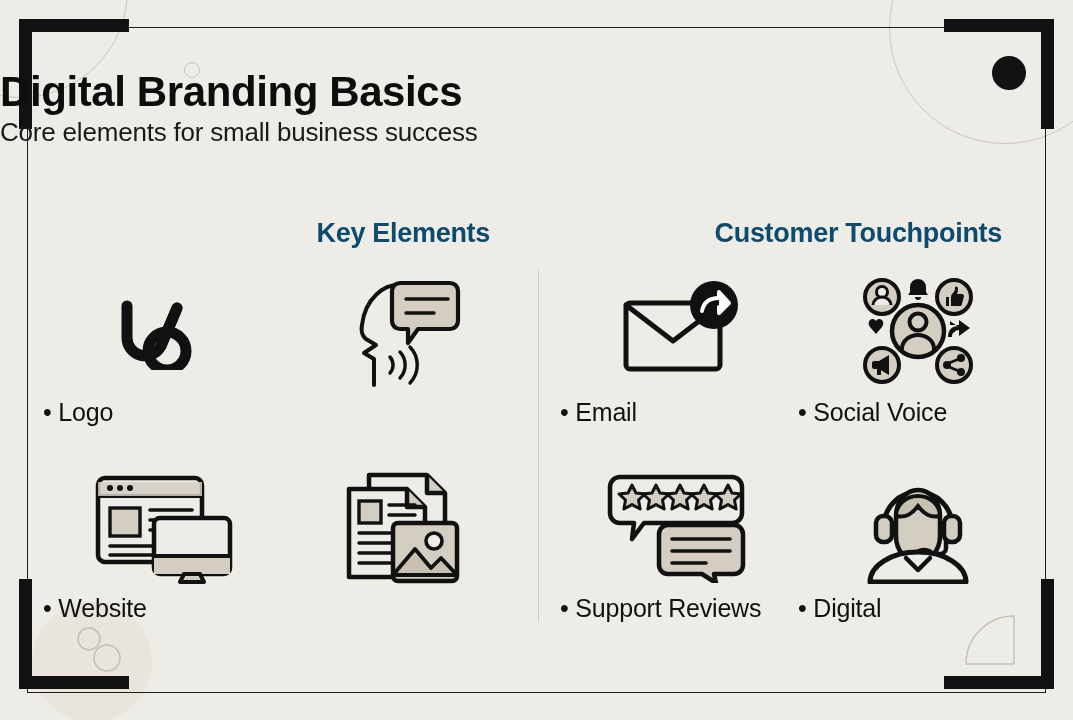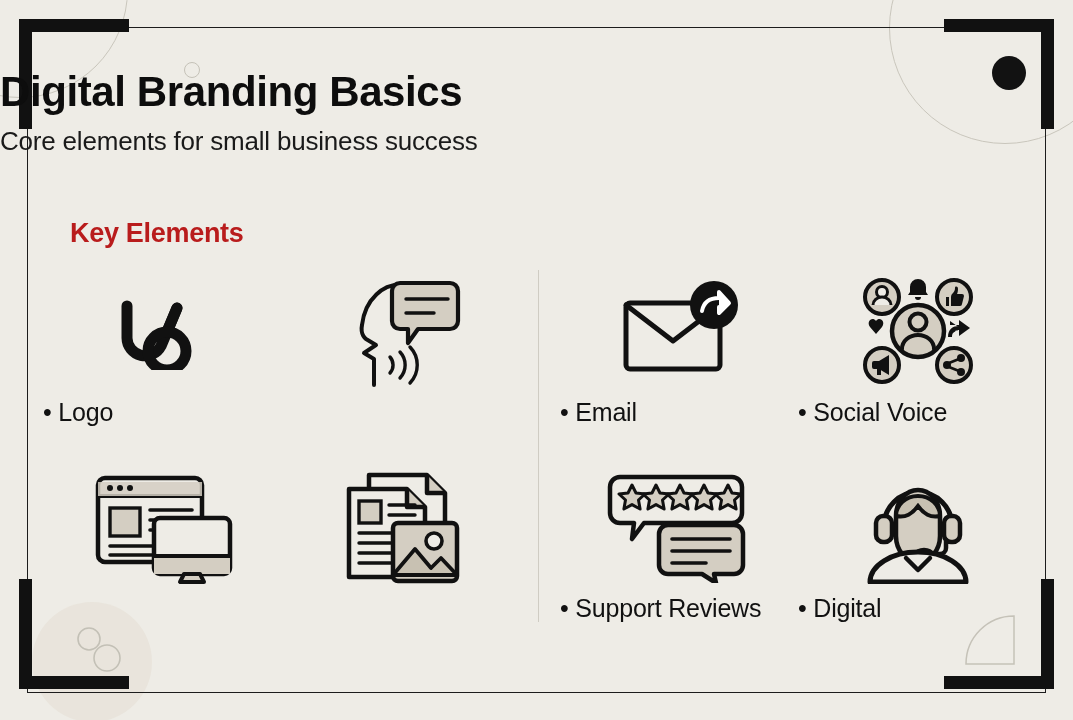--- a/index.html
+++ b/index.html
@@ -73,31 +73,31 @@
   .br-br-h { left:944px; top:676px; width:110px; height:13px; }
   .br-br-v { left:1041px;top:579px; width:13px;  height:110px; }
 
   
   .header { position:absolute; left:0; top:70px; width:1073px; }
   .title {
     font-size:42px; font-weight:bold; color:#0d0d0d;
     letter-spacing:-.4px; line-height:1.06;
   }
   .subtitle {
-    margin-top:11px;
+    margin-top:2px;
     font-size:26px; font-weight:400; color:#1a1a1a;
     letter-spacing:-.2px;
   }
 
   
   .col-head {
     position:absolute; top:218px;
-    font-size:27px; font-weight:bold; color:#b91c1c;
+    font-size:27px; font-weight:bold; color:#0c4a6e;
     letter-spacing:-.3px;
-    text-align:left;
+    text-align:right;
   }
   .col-head.left  { left:70px;  width:420px; }
   .col-head.right { left:582px; width:420px; }
 
   .divider {
     position:absolute;
     left:538px; top:270px;
     width:1.3px; height:352px;
     background:#cfccc3;
   }
@@ -164,20 +164,21 @@
   <div class="bracket br-bl-v"></div>
   <div class="bracket br-br-h"></div>
   <div class="bracket br-br-v"></div>
 
   <div class="header">
     <div class="title">Digital Branding Basics</div>
     <div class="subtitle">Core elements for small business success</div>
   </div>
 
   <div class="col-head left">Key Elements</div>
+  <div class="col-head right">Customer Touchpoints</div>
 
   <div class="divider"></div>
 
   <div class="items">
 
     <div class="item c1 r1">
       <div class="icon-wrap">
         <svg class="ic" width="104" height="78" viewBox="0 0 104 78">
           <path d="M16 14 L16 46 a18 18 0 0 0 34 8 L66 16" fill="none" stroke="#111" stroke-width="11" stroke-linecap="round" stroke-linejoin="round"></path>
           <path d="M66 16 L56 40" fill="none" stroke="#111" stroke-width="11" stroke-linecap="round"></path>
@@ -271,20 +272,21 @@
           <line x1="58" y1="50" x2="100" y2="50" stroke="#111" stroke-width="3.6" stroke-linecap="round"></line>
           <line x1="58" y1="60" x2="82" y2="60" stroke="#111" stroke-width="3.6" stroke-linecap="round"></line>
           <line x1="18" y1="76" x2="68" y2="76" stroke="#111" stroke-width="3.6" stroke-linecap="round"></line>
           <line x1="18" y1="85" x2="68" y2="85" stroke="#111" stroke-width="3.6" stroke-linecap="round"></line>
           <rect x="62" y="48" width="76" height="56" rx="6" fill="#eeece6" stroke="#111" stroke-width="4.5"></rect>
           <rect x="62" y="86" width="76" height="18" rx="0" fill="#d4cec2"></rect>
           <path d="M62 86 H138" stroke="#111" stroke-width="4"></path>
           <path d="M92 104 L88 112 H112 L108 104 Z" fill="#d4cec2" stroke="#111" stroke-width="4" stroke-linejoin="round"></path>
         </svg>
       </div>
+      <div class="item-label">• Website</div>
     </div>
 
     <div class="item c2 r2">
       <div class="icon-wrap">
         <svg class="ic" width="130" height="116" viewBox="0 0 130 116">
           <path d="M34 6 H92 L110 24 V76 H34 Z" fill="#eeece6" stroke="#111" stroke-width="4.5" stroke-linejoin="round"></path>
           <path d="M92 6 V24 H110" fill="#d4cec2" stroke="#111" stroke-width="4.5" stroke-linejoin="round"></path>
           <path d="M14 20 H72 L90 38 V108 H14 Z" fill="#eeece6" stroke="#111" stroke-width="4.5" stroke-linejoin="round"></path>
           <path d="M72 20 V38 H90" fill="#d4cec2" stroke="#111" stroke-width="4.5" stroke-linejoin="round"></path>
           <rect x="24" y="32" width="22" height="22" fill="#d4cec2" stroke="#111" stroke-width="3.4"></rect>

